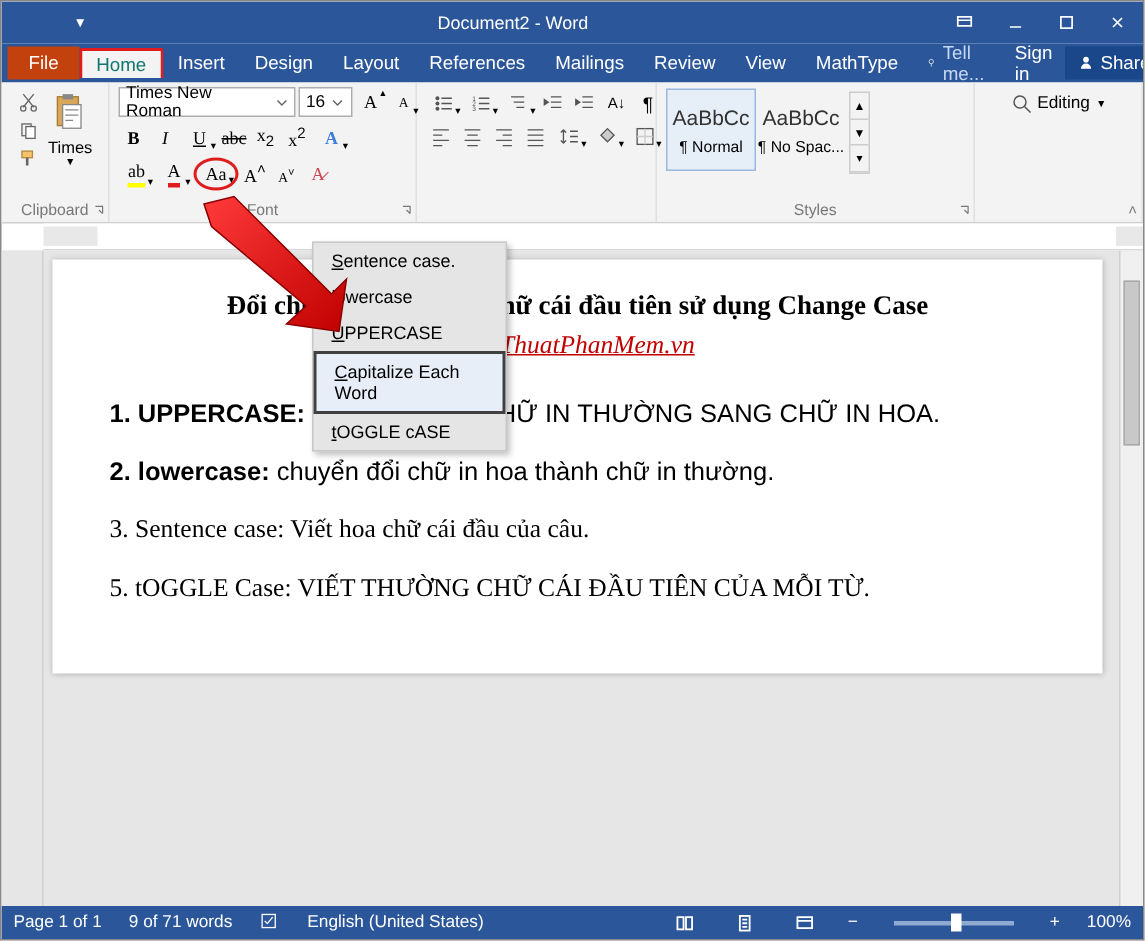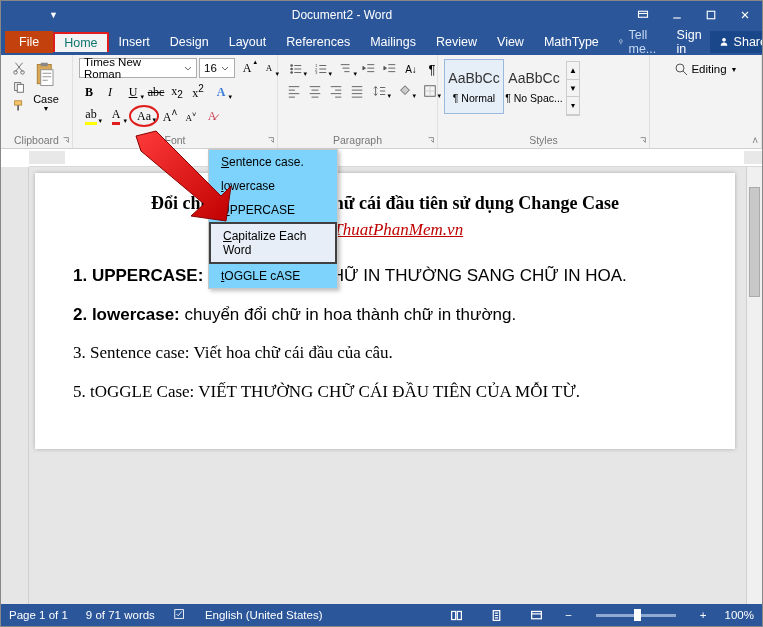--- a/index.html
+++ b/index.html
@@ -72,21 +72,21 @@
 .docarea { position:relative; background:#e6e6e6; height: calc(627px - 28px - 26px - 94px - 18px - 22px); overflow:hidden;}
 .leftstrip { position:absolute; left:0; top:0; width:28px; bottom:0; background:#e6e6e6; border-right:1px solid #d0d0d0;}
 .page { position:absolute; left:34px; top:6px; width:700px; background:#fff; box-shadow:0 0 4px rgba(0,0,0,0.25); padding:20px 38px 30px 38px;}
 .page .title { font-family:"Times New Roman", serif; font-size:18px; font-weight:bold; text-align:center; margin-bottom:6px;}
 .page .link { font-family:"Times New Roman", serif; font-size:17px; font-style:italic; color:#c00000; text-decoration:underline; text-align:center; margin-bottom:24px;}
 .page p { font-family:"Times New Roman", serif; font-size:17px; margin-bottom:14px; line-height:1.45;}
 .page .b { font-weight:bold;}
 .page .sel { background:#bfbfbf;}
 
 
-.ccmenu { position:absolute; left:207px; top:148px; background:#7dd3fc; border:1px solid #c8c8c8; box-shadow:2px 2px 4px rgba(0,0,0,0.25); font-size:12px; z-index:50; width:130px;}
+.ccmenu { position:absolute; left:207px; top:160px; background:#e5e5e5; border:1px solid #c8c8c8; box-shadow:2px 2px 4px rgba(0,0,0,0.25); font-size:12px; z-index:50; width:130px;}
 .ccmenu .mi { padding:5px 12px; cursor:pointer;}
 .ccmenu .mi.hl { border:2px solid #404040; background:#e8eef8;}
 .ccmenu .mi .ul { text-decoration:underline;}
 
 
 .redarrow { position:absolute; left:125px; top:125px; z-index:60; pointer-events:none;}
 
 
 .statusbar { position:absolute; bottom:0; left:0; right:0; height:22px; background:#2b579a; color:#fff; font-size:11.5px; display:flex; align-items:center; padding:0 8px; gap:18px; z-index:70;}
 .statusbar .spacer { flex:1;}
@@ -194,21 +194,21 @@
             </svg>
           </span>
       </div>
       <div class="clip-big">
         <svg class="icon" viewBox="0 0 32 32">
             <rect x="6" y="4" width="16" height="22" fill="#d8a758" stroke="#a67a30"></rect>
             <rect x="10" y="2" width="8" height="4" fill="#888"></rect>
             <rect x="10" y="10" width="14" height="18" fill="#fff" stroke="#888"></rect>
             <path d="M12 14 h10 M12 18 h10 M12 22 h6" stroke="#888"></path>
           </svg>
-        <span class="lbl">Case</span>
+        <span class="lbl">Times</span>
         <span style="font-size:7px;">▼</span>
       </div>
     </div>
     <div class="label"><span>Clipboard</span><svg viewBox="0 0 10 10">
           <path d="M2 2 h6 v6 M5 5 l3 3"></path>
         </svg></div>
   </div>
 
   <div class="group" style="width:205px;">
     <div class="body" style="flex-direction:column;">
@@ -371,23 +371,20 @@
           </div>
         <div class="rbtn sub">
             <svg viewBox="0 0 16 16" width="14" height="14">
               <rect x="2" y="2" width="12" height="12" fill="none" stroke="#555"></rect>
               <path d="M2 8 h12 M8 2 v12" stroke="#ccc"></path>
             </svg>
             <span class="ddcaret">▾</span>
           </div>
       </div>
     </div>
-    <div class="label"><span>Paragraph</span><svg viewBox="0 0 10 10">
-          <path d="M2 2 h6 v6 M5 5 l3 3"></path>
-        </svg></div>
   </div>
 
   <div class="group" style="width:212px;">
     <div class="body">
       <div class="styles">
         <div class="stylebox sel">
           <div class="preview">AaBbCc</div>
           <div class="sname">¶ Normal</div>
         </div>
         <div class="stylebox">

